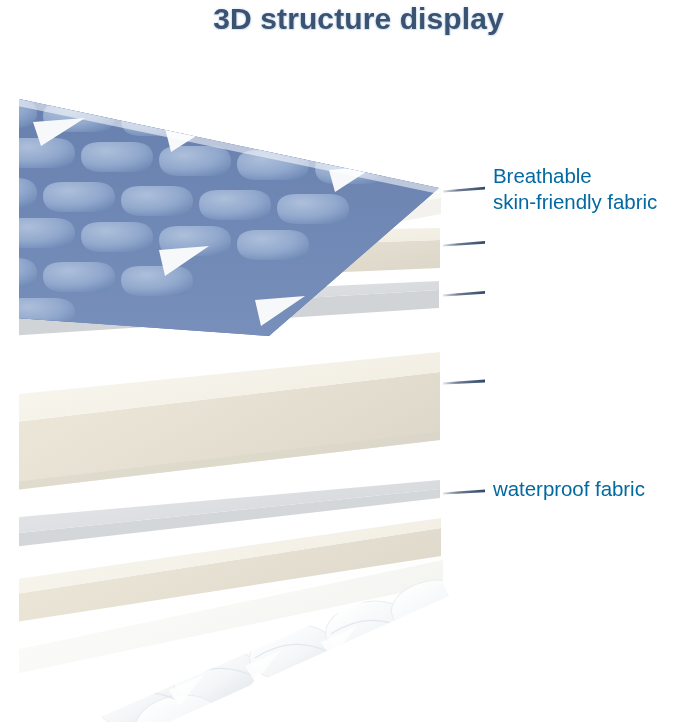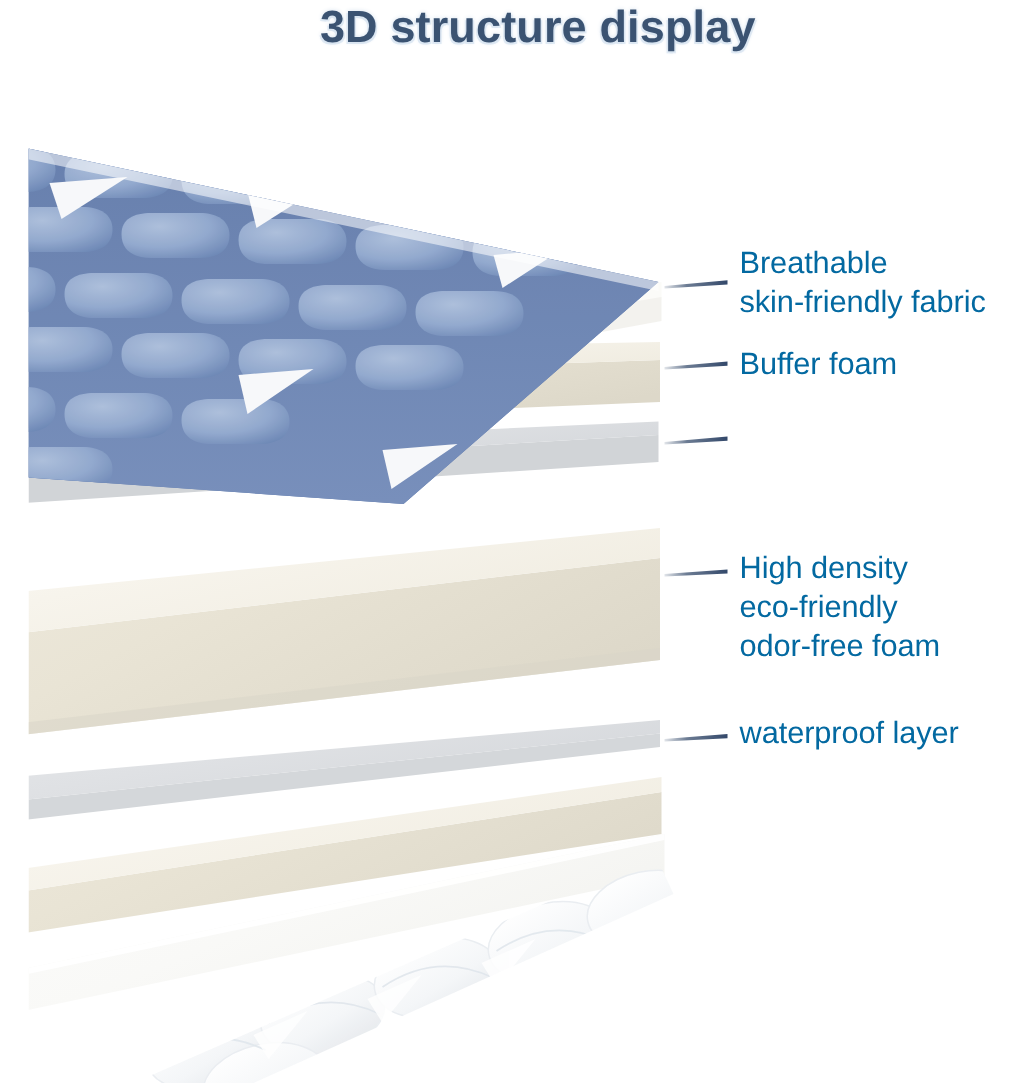--- a/index.html
+++ b/index.html
@@ -369,19 +369,15 @@
       <path d="M 424,190.6 L 466,186.8 L 466,189.6 L 424,192.4 Z" fill="url(#gLead)"></path>
       <path d="M 424,244.6 L 466,241.0 L 466,243.8 L 424,246.4 Z" fill="url(#gLead)"></path>
       <path d="M 424,294.6 L 466,291.0 L 466,293.8 L 424,296.4 Z" fill="url(#gLead)"></path>
       <path d="M 424,382.6 L 466,379.6 L 466,382.4 L 424,384.4 Z" fill="url(#gLead)"></path>
       <path d="M 424,492.6 L 466,489.4 L 466,492.2 L 424,494.4 Z" fill="url(#gLead)"></path>
     </g>
   </svg>
 
   <div class="label" id="lab0">Breathable
 skin-friendly fabric</div>
-  <div class="label" id="lab1">Buffer foam</div>
-  <div class="label" id="lab3">High density
-eco-friendly
-odor-free foam</div>
-  <div class="label" id="lab4">waterproof layer</div>
+  <div class="label" id="lab4">waterproof fabric</div>
 
 </div>
 
 </body></html>

